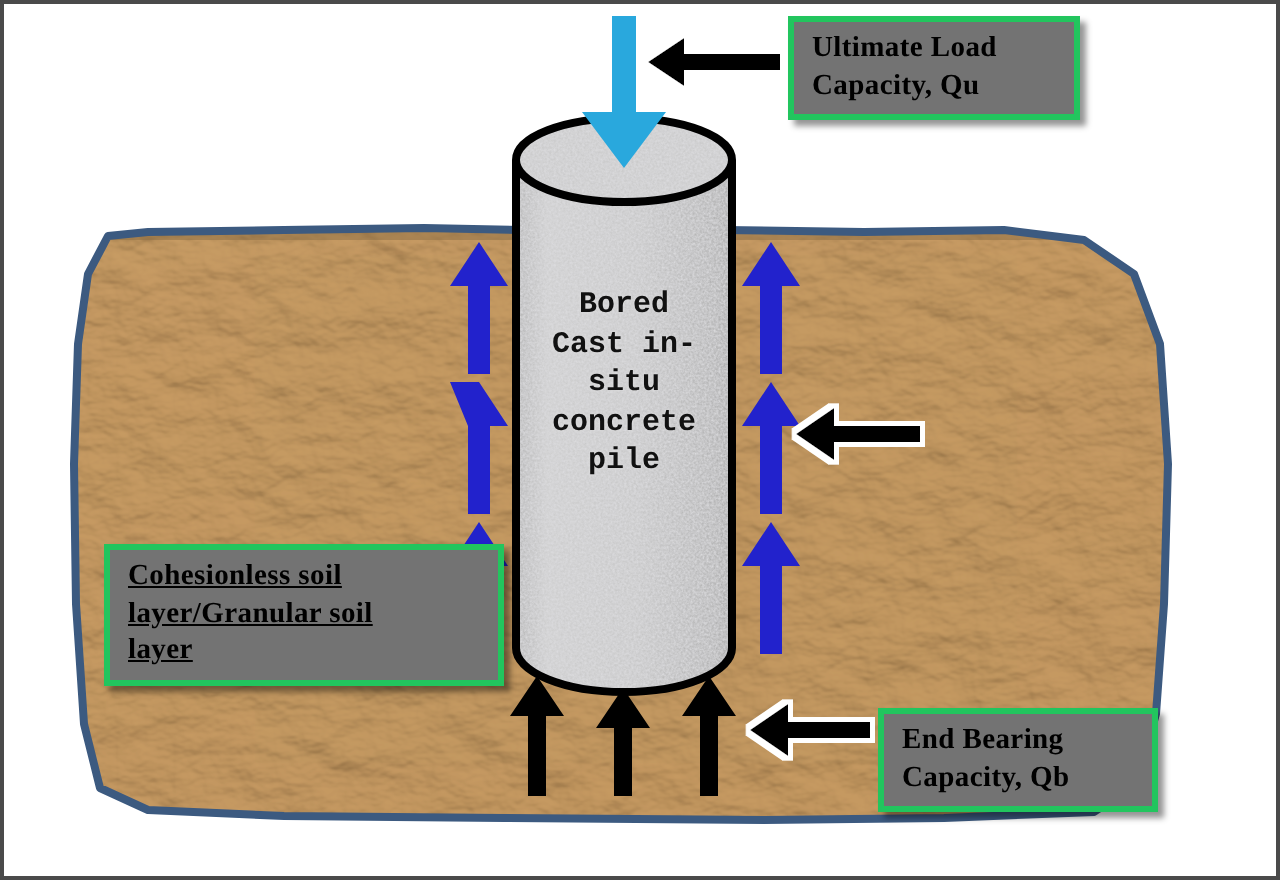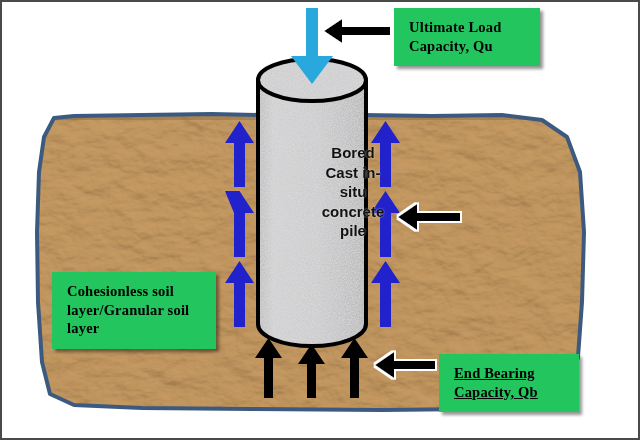--- a/index.html
+++ b/index.html
@@ -25,55 +25,54 @@
     position: absolute;
     left: 0;
     top: 0;
     width: 640px;
     height: 440px;
   }
 
   
   .callout {
     position: absolute;
-    background: #22c55e;
-    border: 6px solid #22c55e;
+    background: #737373;
+    border: 3px solid #22c55e;
     box-shadow: 3px 3px 3px rgba(0,0,0,0.42);
     padding: 4px 7px 5px 9px;
     font-family: "Liberation Serif", "DejaVu Serif", serif;
     font-weight: bold;
     font-size: 14.5px;
     line-height: 1.28;
     color: #000000;
     letter-spacing: 0.2px;
     white-space: pre-line;
     box-sizing: border-box;
   }
 
   #label-ultimate  { left: 392px; top: 6px;   width: 146px; }
   #label-skin      { left: 462px; top: 193px; width: 125px; }
-  #label-end       { left: 437px; top: 352px; width: 140px; text-decoration: underline; }
-  #label-soil      { left: 50px;  top: 270px; width: 164px; }
+  #label-end       { left: 437px; top: 352px; width: 140px; }
+  #label-soil      { left: 50px;  top: 270px; width: 200px; text-decoration: underline; }
 
   
   #pile-text {
     position: absolute;
     left: 258px;
     top: 141px;
     width: 104px;
     text-align: center;
-    font-family: Liberation Sans, sans-serif;
+    font-family: Liberation Mono, monospace;
     font-weight: bold;
     font-size: 15px;
     line-height: 1.30;
     color: #111111;
     white-space: pre-line;
     pointer-events: none;
     text-shadow: 0 0 2px rgba(225,225,225,0.85);
-    padding-left: 41px;
   }
 </style>
 </head>
 <body>
 
 <div id="diagram">
 
   <svg class="svg-layer" viewBox="0 0 640 440">
     <defs>
 

